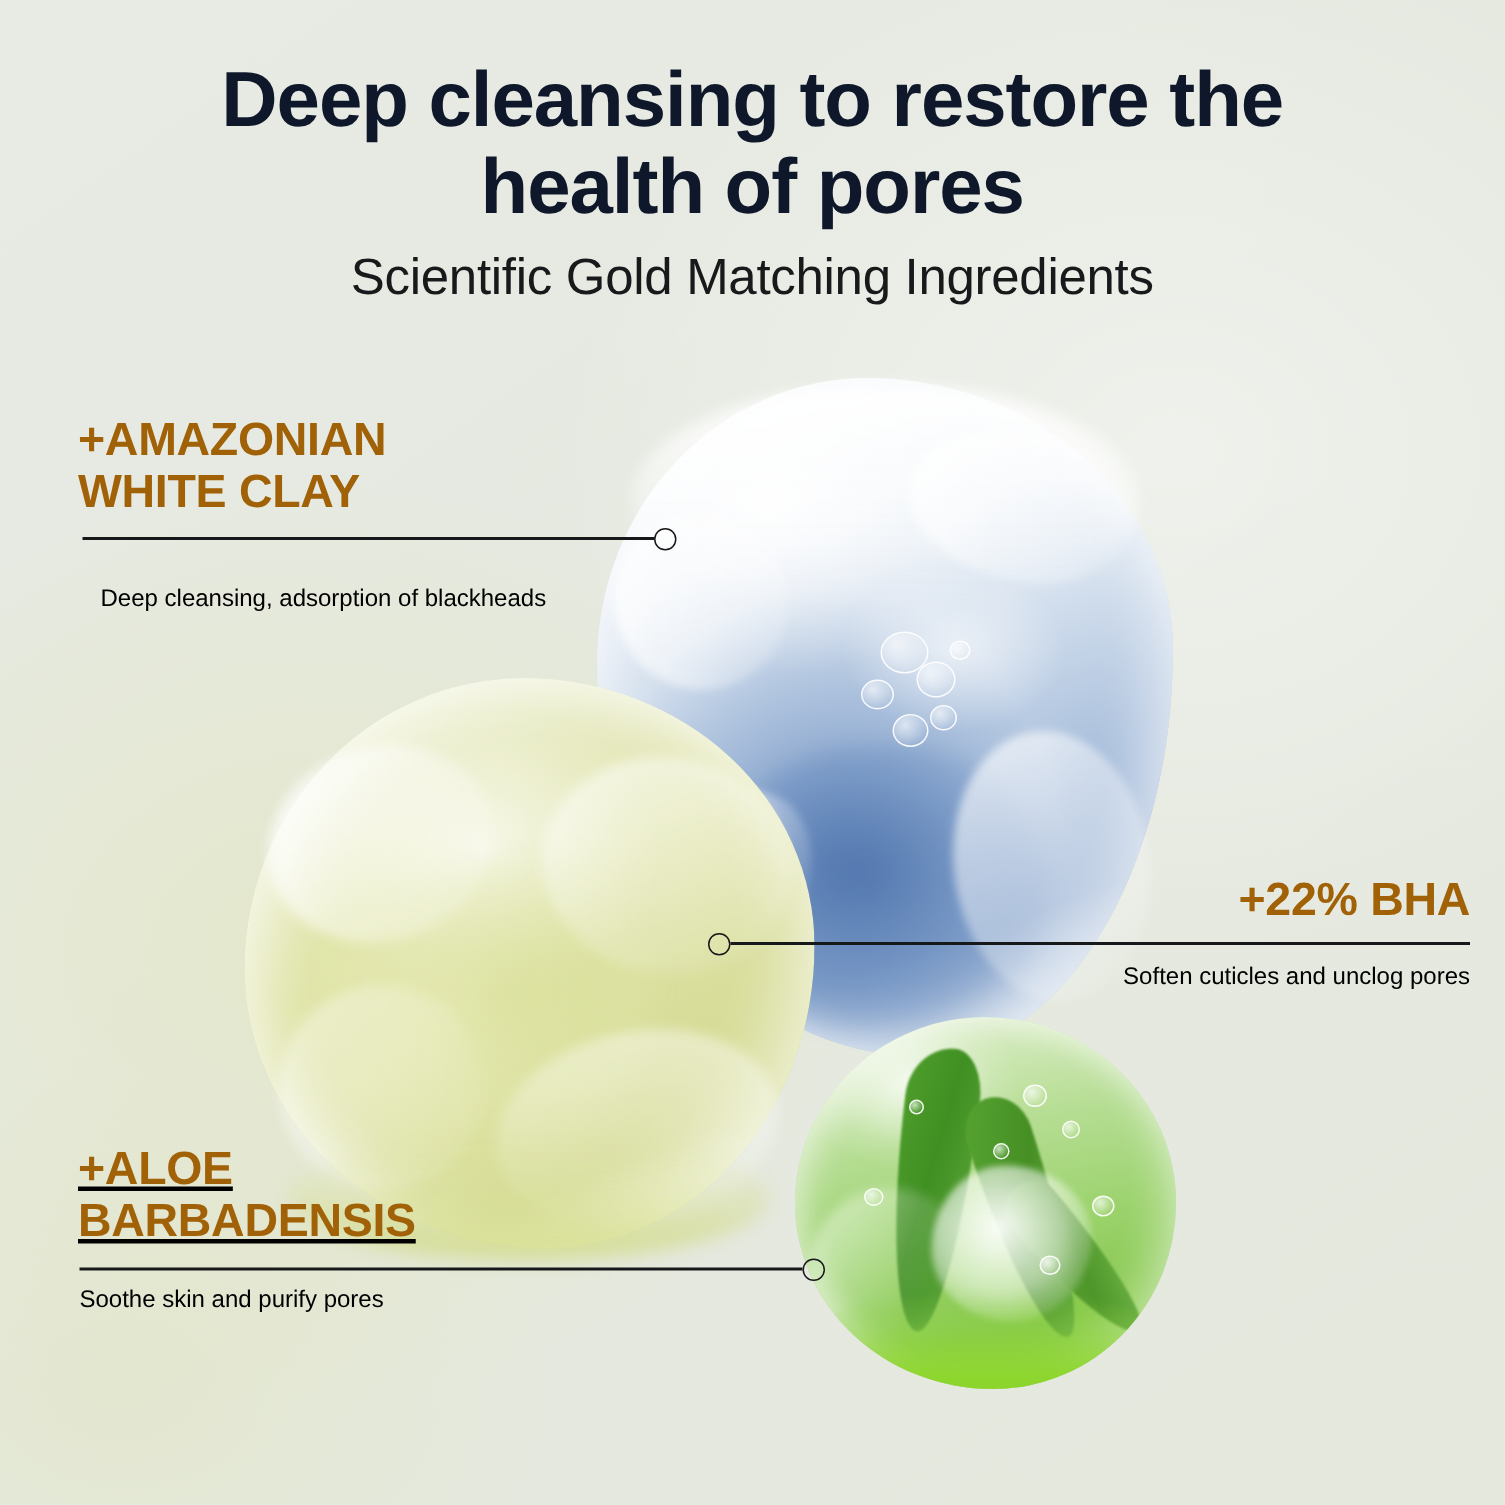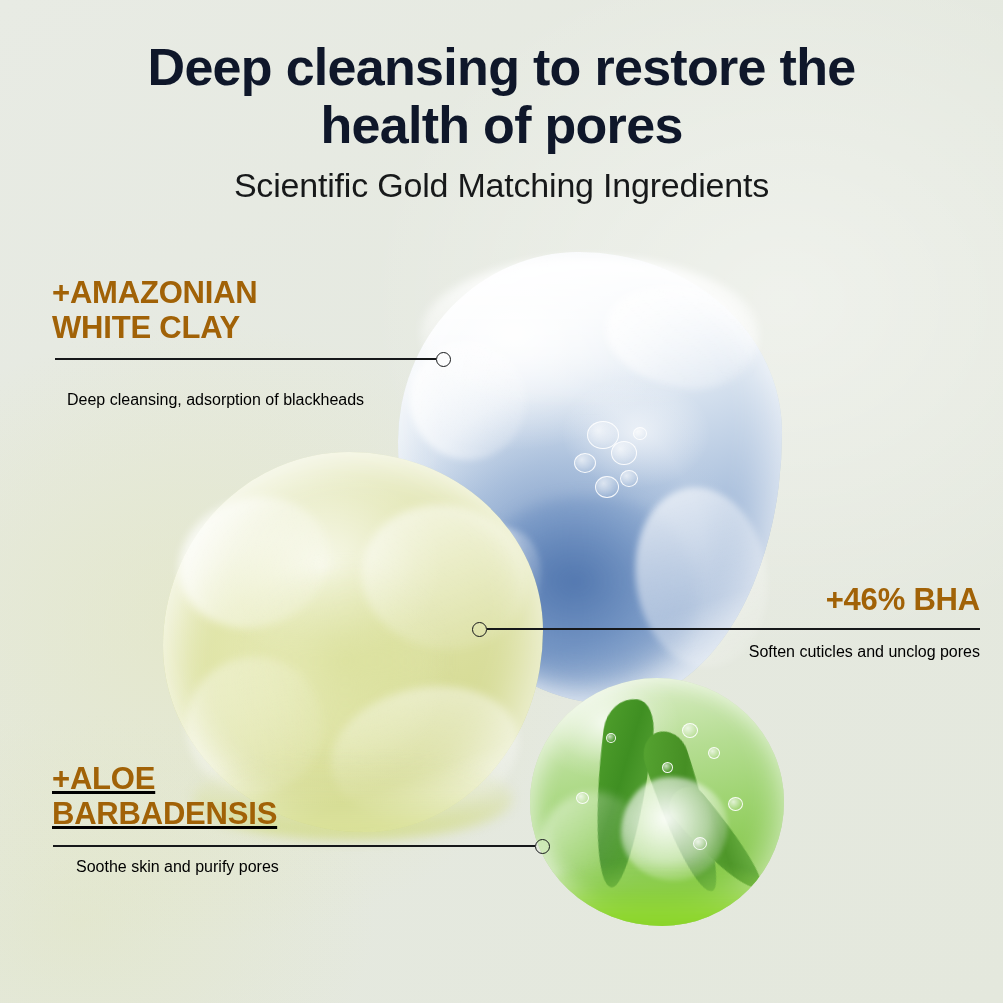--- a/index.html
+++ b/index.html
@@ -293,21 +293,21 @@
   #callout-clay-desc { position: absolute; left: 67px; top: 372px; width: 360px; z-index: 60; margin-top: 19px; }
 
   
   #callout-bha { left: 640px; top: 583px; width: 340px; text-align: right; }
   #leader-bha { left: 472px; top: 622px; width: 508px; }
   #callout-bha-desc { position: absolute; left: 640px; top: 643px; width: 340px; text-align: right; z-index: 60; }
 
   
   #callout-aloe { left: 52px; top: 762px; width: 420px; text-decoration: underline; }
   #leader-aloe { left: 53px; top: 839px; width: 497px; }
-  #callout-aloe-desc { position: absolute; left: 53px; top: 858px; width: 360px; z-index: 60; margin-left: 23px; }
+  #callout-aloe-desc { position: absolute; left: 53px; top: 858px; width: 360px; z-index: 60; }
 </style>
 </head>
 <body>
 
 <div id="poster">
 
   <div class="bg-wash"></div>
 
   <div class="header">
     <div class="title">Deep cleansing to restore the health of pores</div>
@@ -367,21 +367,21 @@
 WHITE CLAY</div>
   </div>
   <div class="leader" id="leader-clay">
     <div class="rule"></div>
     <div class="dot"></div>
   </div>
   <div class="ing-desc" id="callout-clay-desc">Deep cleansing, adsorption
 of blackheads</div>
 
   <div class="callout" id="callout-bha">
-    <div class="ing-name">+46% BHA</div>
+    <div class="ing-name">+22% BHA</div>
   </div>
   <div class="leader" id="leader-bha">
     <div class="dot"></div>
     <div class="rule"></div>
   </div>
   <div class="ing-desc" id="callout-bha-desc">Soften cuticles and
 unclog pores</div>
 
   <div class="callout" id="callout-aloe">
     <div class="ing-name">+ALOE

